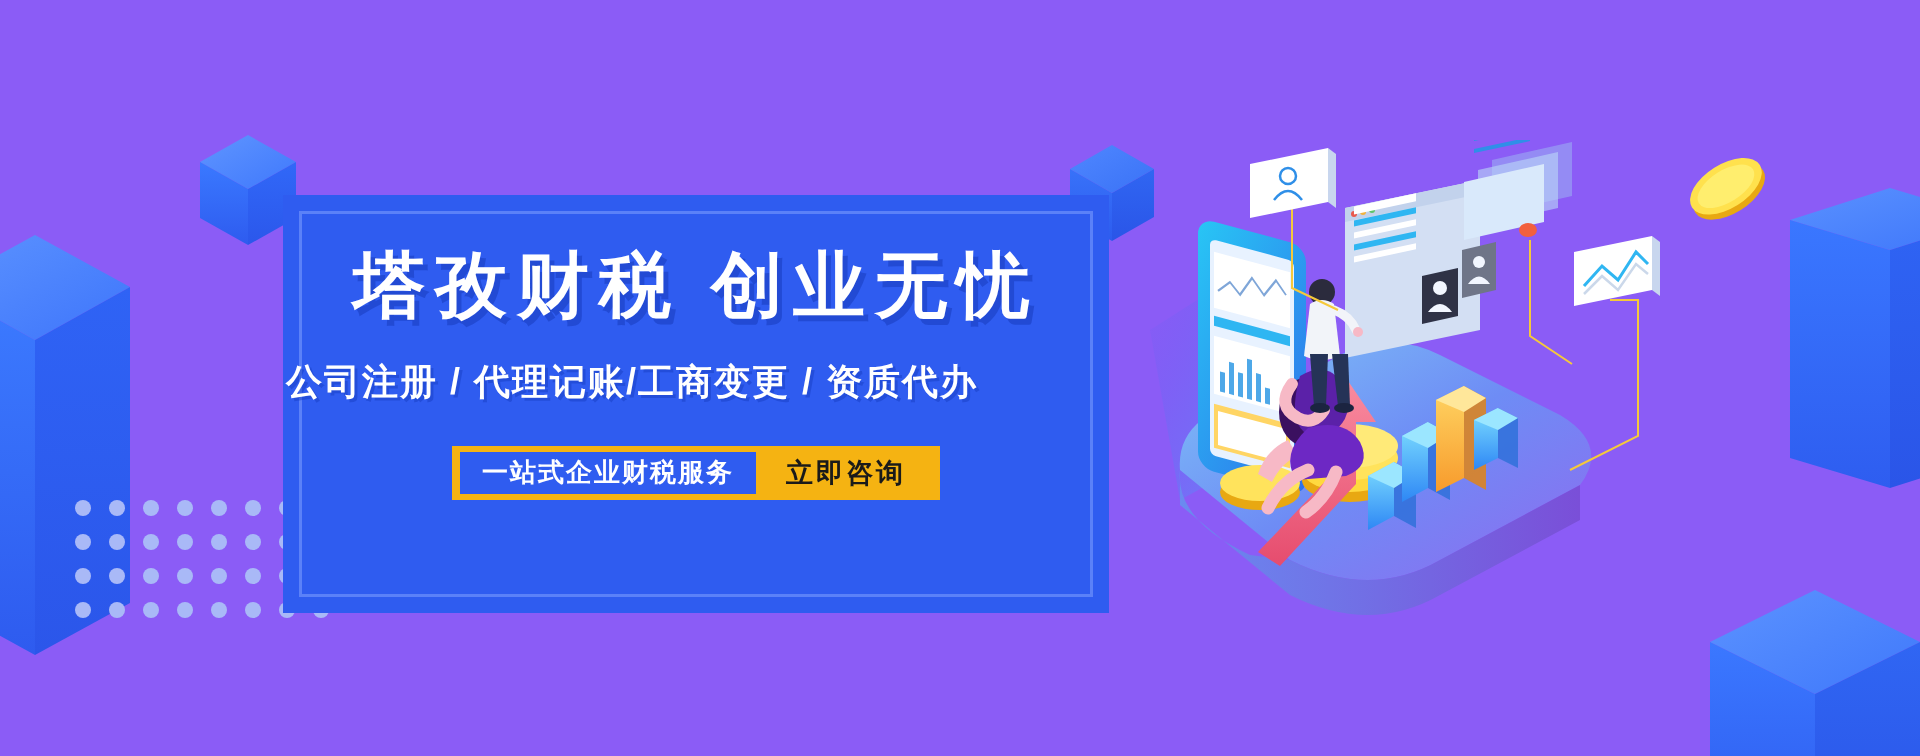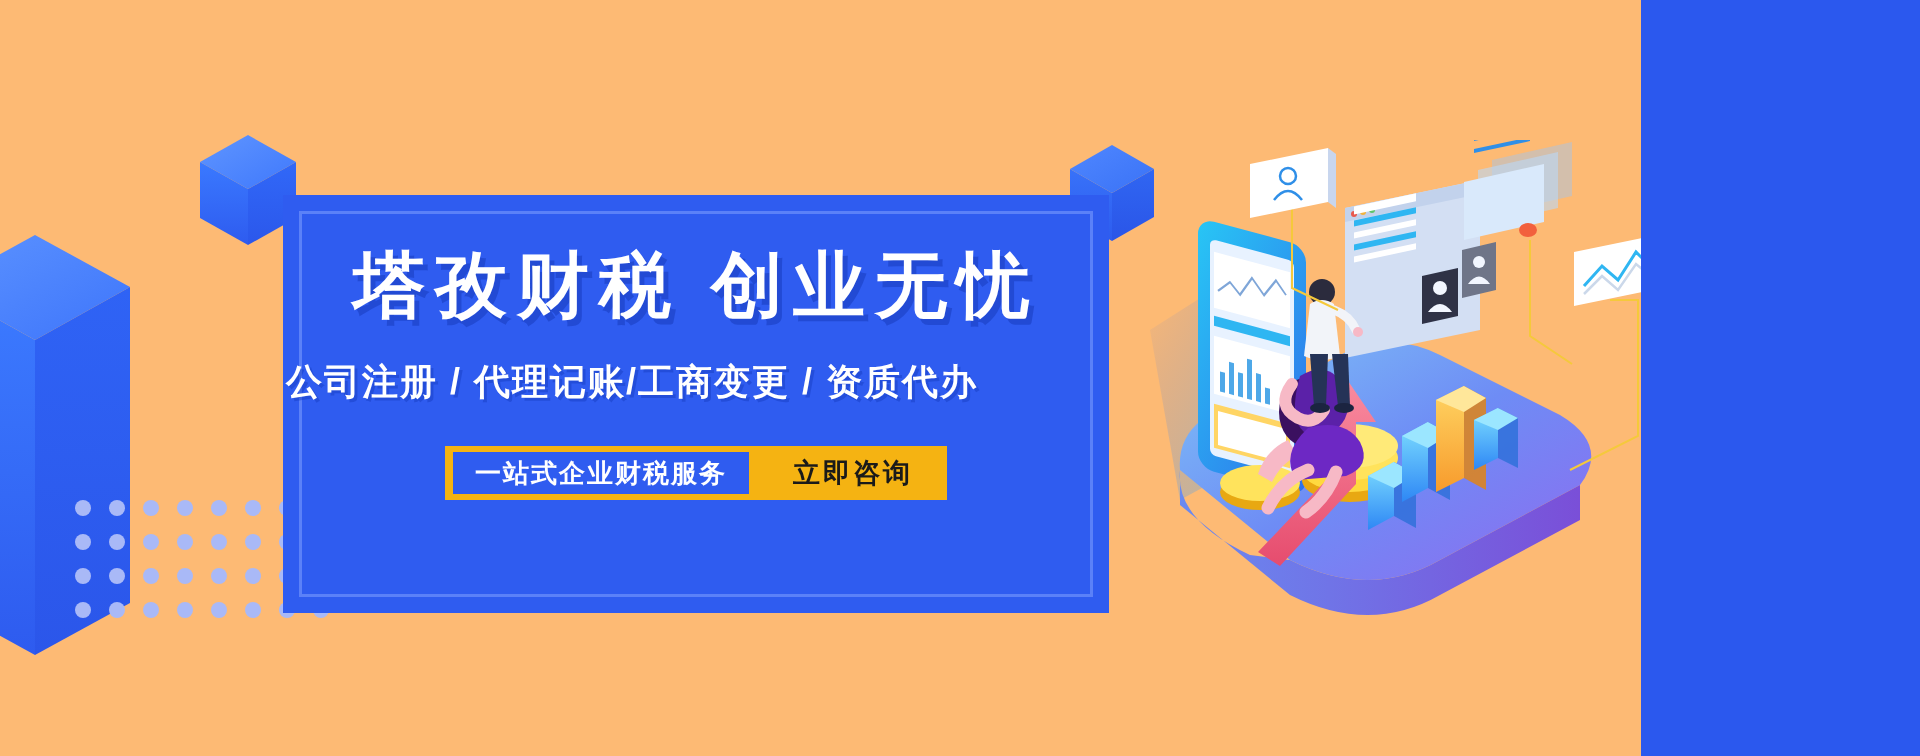--- a/index.html
+++ b/index.html
@@ -2,22 +2,22 @@
 <html><head>
 <meta charset="utf-8">
 <style>
   html,body{margin:0;padding:0;}
   body{
     width:1920px;height:756px;overflow:hidden;
     font-family:"Liberation Sans","DejaVu Sans",sans-serif;
     background:#2B58EE;
   }
   #banner{
-    position:relative;width:1641px;height:756px;overflow:hidden;
-    background:#fdba74;
+    position:relative;width:1920px;height:756px;overflow:hidden;
+    background:#8b5cf6;
   }
 
   
   .cube{position:absolute;}
   .cube svg{display:block;}
 
   .dotgrid{position:absolute;display:grid;gap:18px;}
   .dotgrid i{display:block;width:16px;height:16px;border-radius:50%;background:#A9B9F7;}
 
   .coin{position:absolute;}
@@ -52,24 +52,25 @@
 
   #cta-row{
     position:absolute;left:50%;transform:translateX(-50%);top:248px;
     display:flex;align-items:center;
     background:#F5B312;height:54px;padding:6px 8px;box-sizing:border-box;
   }
   #cta-tag{
     background:#2F5CF0;color:#ffffff;font-size:26px;font-weight:bold;
     letter-spacing:2px;height:42px;line-height:42px;padding:0 22px;
     white-space:nowrap;
+    font-family:Liberation Serif, serif;
   }
   #cta-button{
     color:#1A1A1A;font-size:27px;font-weight:bold;letter-spacing:3px;
-    padding:0 26px 0 44px;white-space:nowrap;line-height:42px;height:42px;
+    padding:0 26px 0 30px;white-space:nowrap;line-height:42px;height:42px;
   }
 
   
   #illustration{position:absolute;left:1140px;top:140px;width:560px;height:480px;}
   #illustration svg{display:block;}
 </style>
 </head>
 <body>
 
 <div id="banner">

